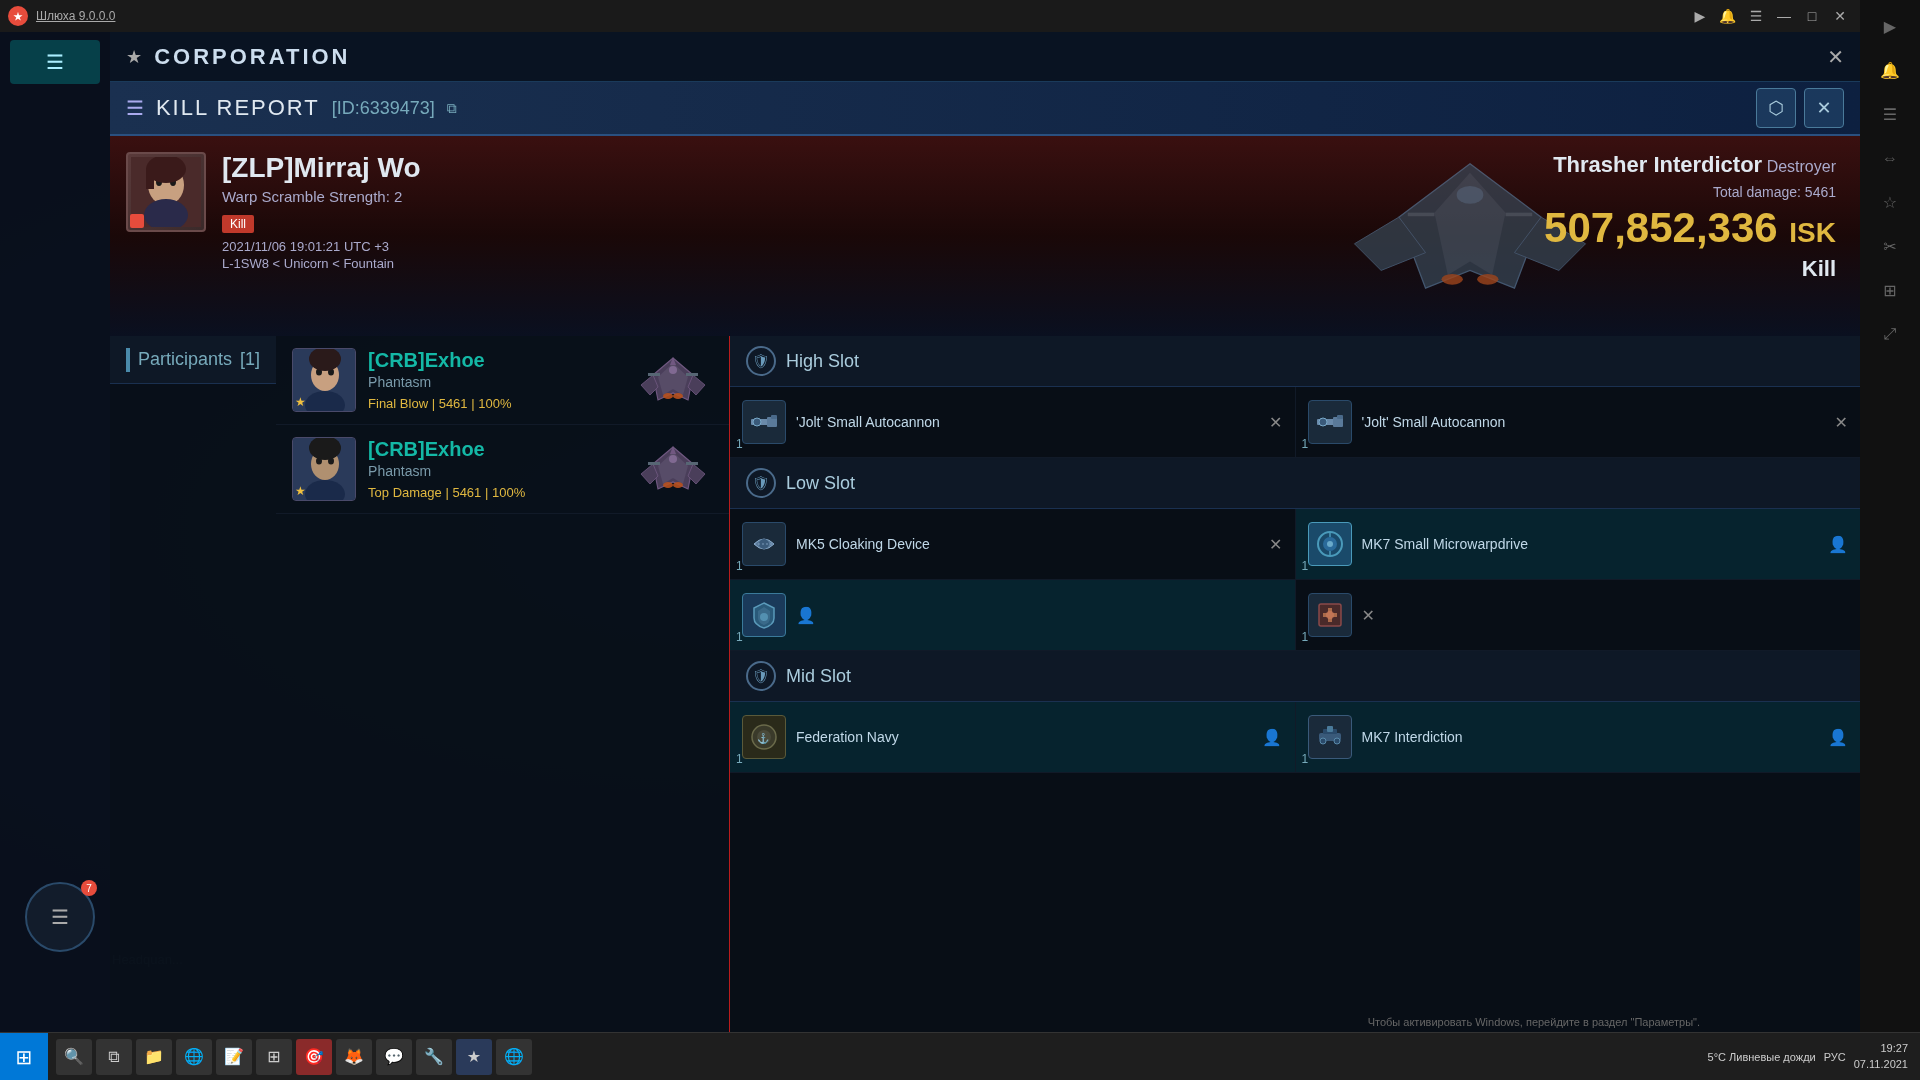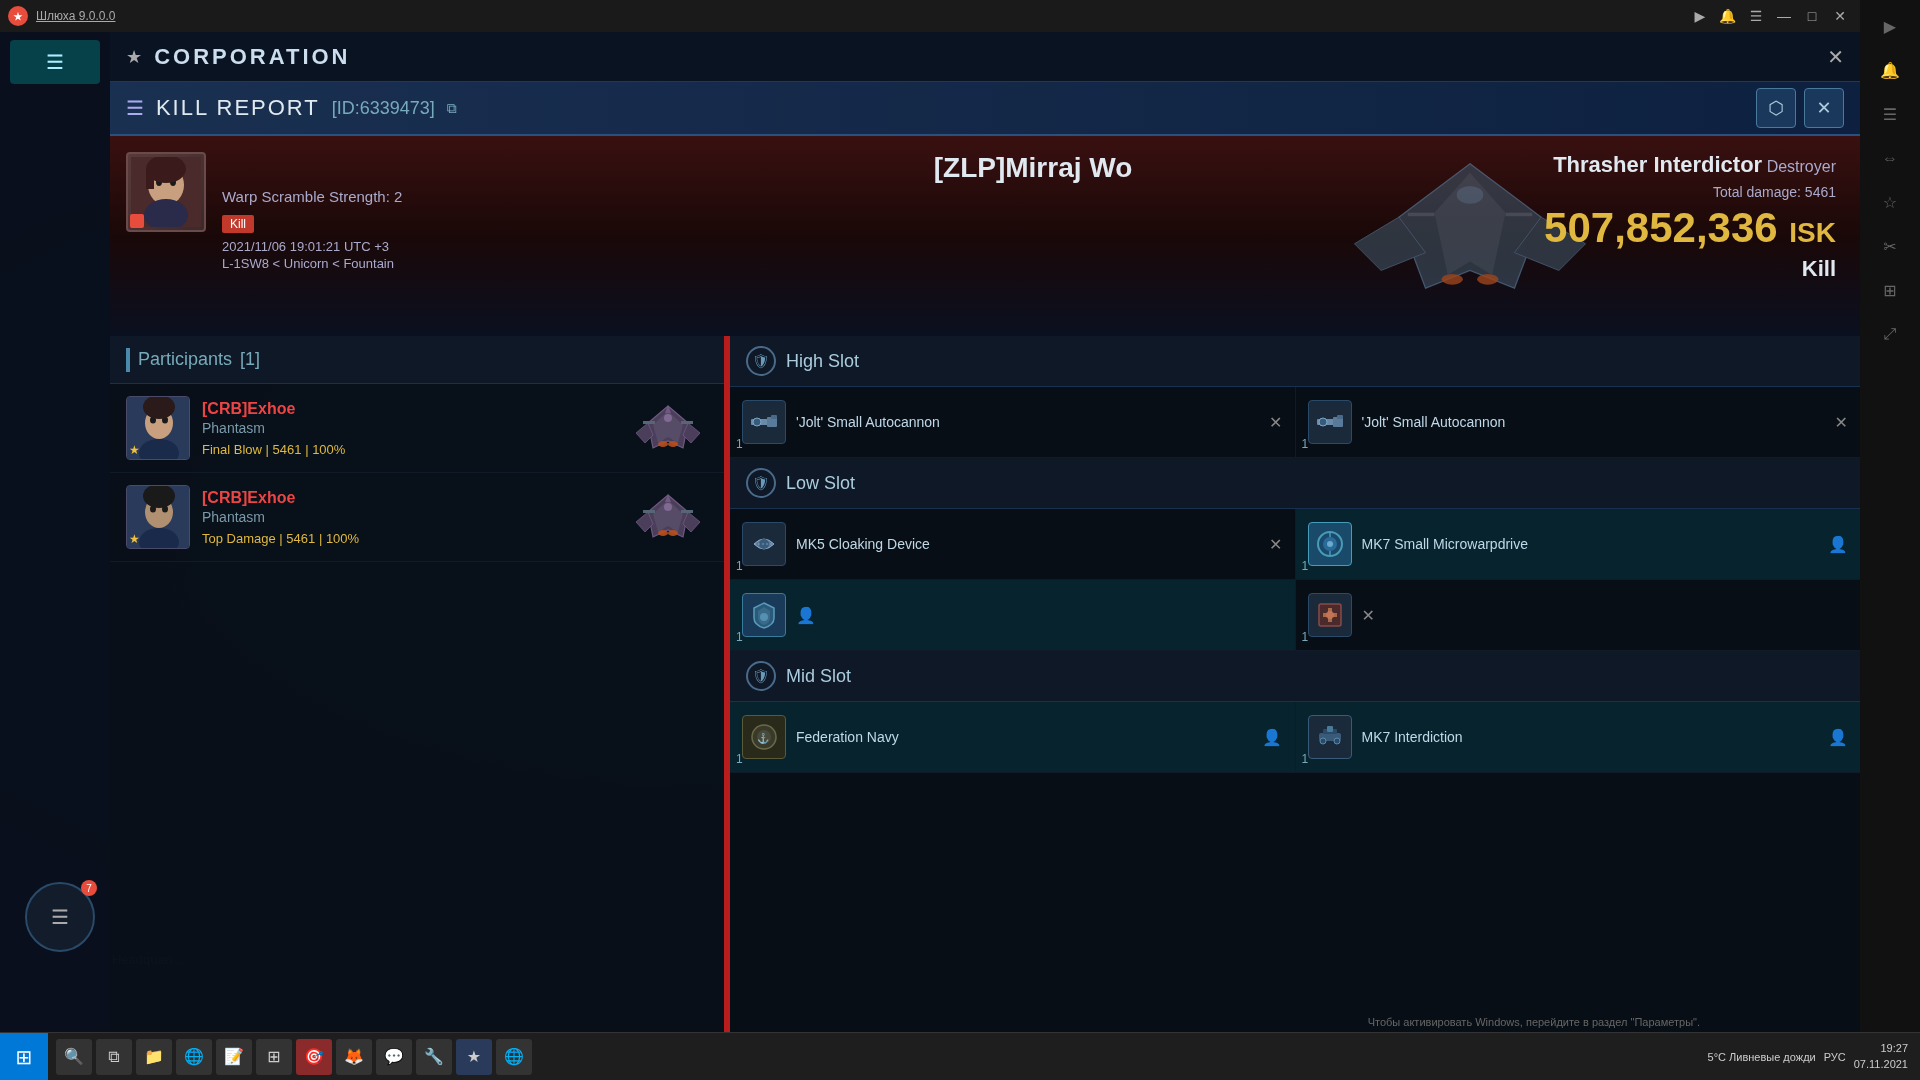--- a/index.html
+++ b/index.html
@@ -331,21 +331,20 @@
       border-radius: 2px;
     }
     .kr-pilot-info {
       margin-left: 16px;
       flex: 1;
     }
     .kr-pilot-name {
       color: #e0e8f0;
       font-size: 28px;
       font-weight: bold;
-      text-align: center;
     }
     .kr-pilot-meta {
       color: #aac;
       font-size: 15px;
       margin-top: 4px;
     }
     .kr-kill-badge {
       display: inline-block;
       background: #c0392b;
       color: white;
@@ -404,23 +403,23 @@
     
     .kr-body {
       flex: 1;
       display: flex;
       overflow: hidden;
     }
 
     
     .participants-panel {
       width: 620px;
-      border-right: 6px solid #b91c1c;
-      display: flex;
-      flex-direction: column;
+      border-right: 1px solid #b91c1c;
+      display: flex;
+      flex-direction: row;
       overflow: hidden;
     }
     .participants-header {
       height: 48px;
       display: flex;
       align-items: center;
       padding: 0 16px;
       background: rgba(15,25,40,0.9);
       border-bottom: 1px solid #1a3050;
       gap: 8px;
@@ -464,22 +463,22 @@
       position: absolute;
       bottom: 2px;
       left: 2px;
       color: #f0c040;
       font-size: 12px;
     }
     .participant-info {
       flex: 1;
     }
     .participant-name {
-      color: #ef4444;
-      font-size: 16px;
+      color: #14b8a6;
+      font-size: 20px;
       font-weight: bold;
     }
     .participant-ship {
       color: #7a9aaa;
       font-size: 14px;
       margin-top: 2px;
     }
     .participant-stats {
       margin-top: 6px;
       color: #e0b840;

